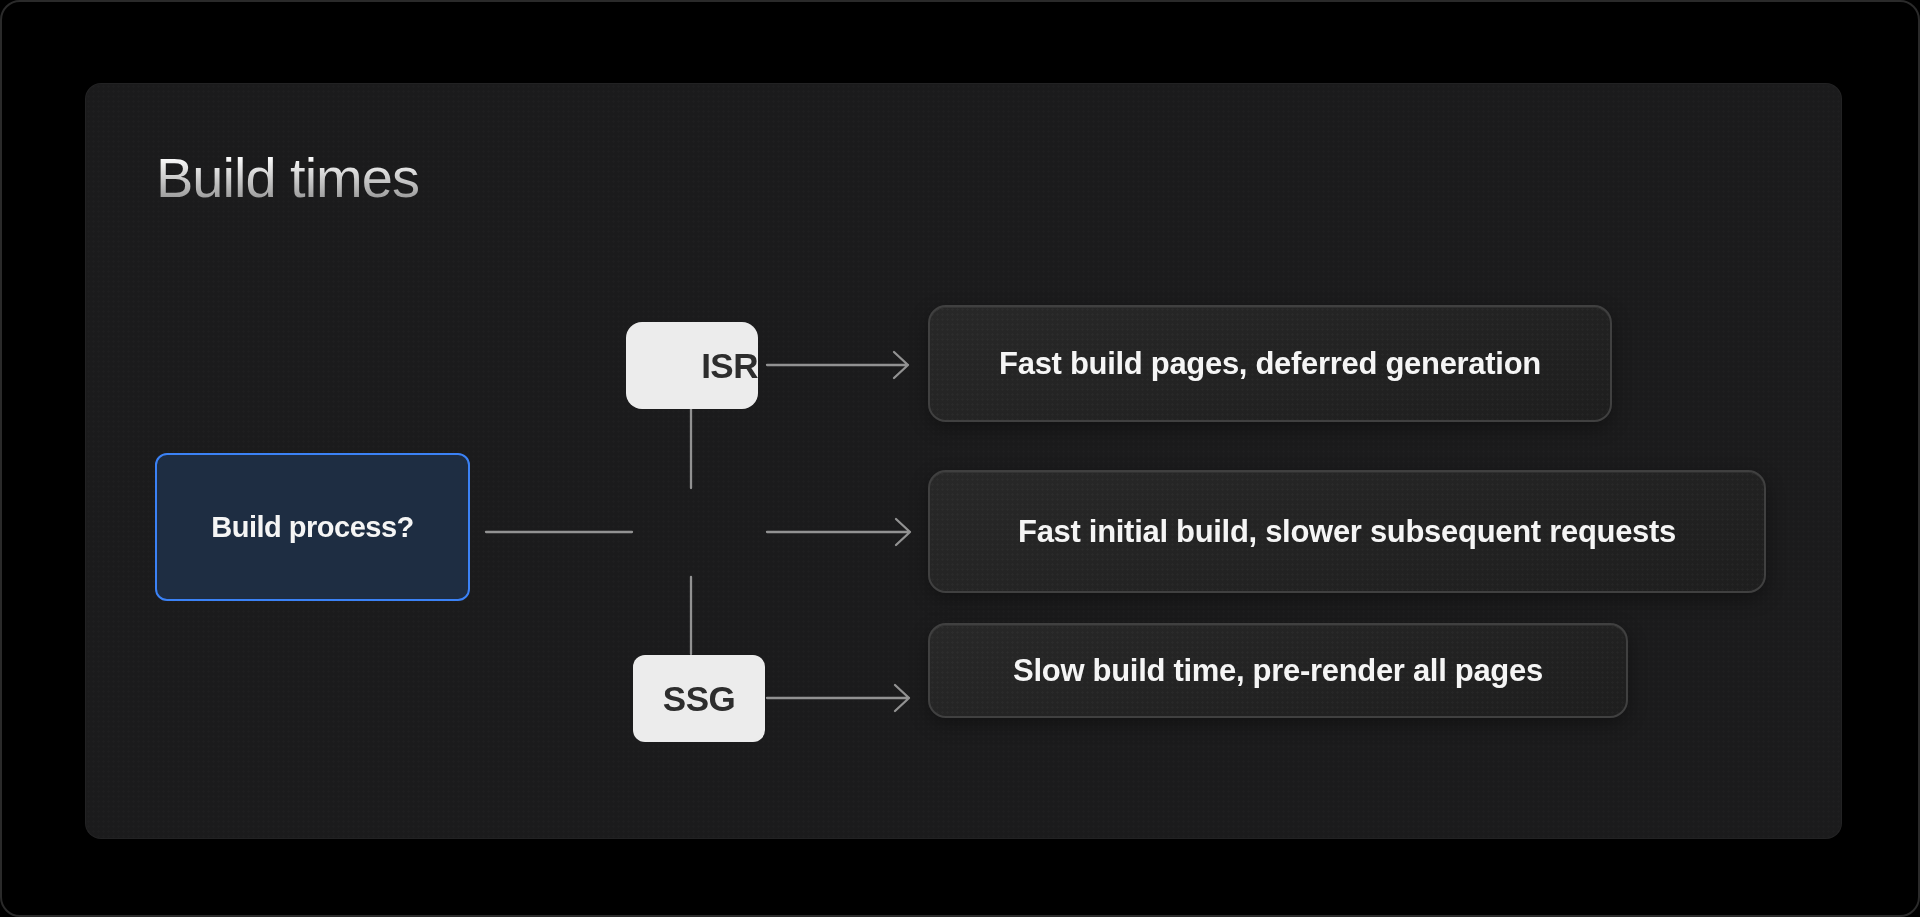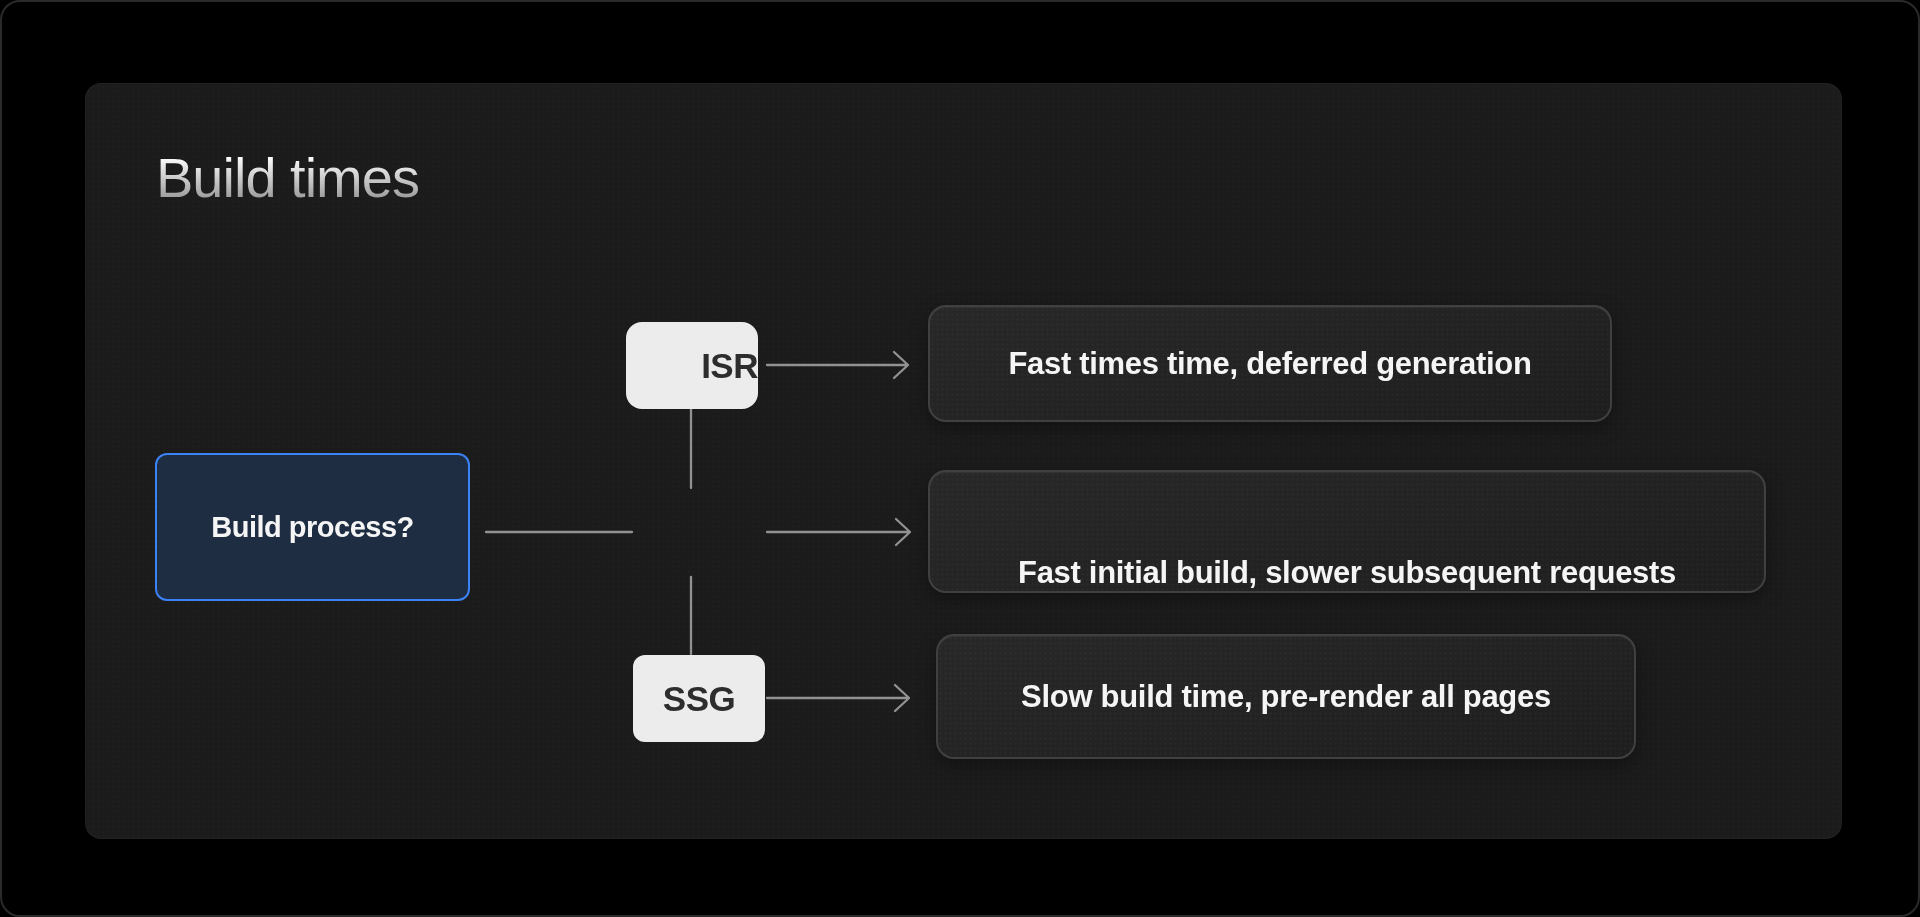--- a/index.html
+++ b/index.html
@@ -46,22 +46,22 @@
   .result-box{position:absolute;
     border:2px solid var(--result-border);border-radius:18px;
     background-image:radial-gradient(rgba(255,255,255,0.025) 1px,transparent 1.2px),
       linear-gradient(165deg,var(--result-fill-top),var(--result-fill-bottom));
     background-size:5px 5px,100% 100%;
     box-shadow:inset 0 1px 0 rgba(255,255,255,0.06),0 6px 18px rgba(0,0,0,0.35);
     display:flex;align-items:center;justify-content:center;padding:0 20px;}
   .result-box .label{font-size:31px;font-weight:700;color:var(--text);
     letter-spacing:-0.3px;white-space:nowrap;}
   .result-isr{left:842px;top:221px;width:684px;height:117px;}
-  .result-ssr{left:842px;top:386px;width:838px;height:123px;align-items:flex-end;}
-  .result-ssg{left:842px;top:550px;width:700px;height:125px;margin-left:8px;}
+  .result-ssr{left:842px;top:386px;width:838px;height:123px;}
+  .result-ssg{left:842px;top:539px;width:700px;height:95px;}
   svg.connectors{position:absolute;left:0;top:0;width:1757px;height:756px;pointer-events:none;}
   .connector{stroke:var(--arrow);stroke-width:2.3;fill:none;stroke-linecap:round;stroke-linejoin:round;}
 </style>
 </head>
 <body>
 
 <div class="frame">
   <div class="card">
 
     <h1 class="title">Build times</h1>
@@ -80,21 +80,21 @@
     </div>
 
     <div class="mode-node node-isr">
       <span class="label">ISR</span>
     </div>
     <div class="mode-node node-ssg">
       <span class="label">SSG</span>
     </div>
 
     <div class="result-box result-isr">
-      <span class="label">Fast times time, deferred generation</span>
+      <span class="label">Fast build pages, deferred generation</span>
     </div>
     <div class="result-box result-ssr">
       <span class="label">Fast initial build, slower subsequent requests</span>
     </div>
     <div class="result-box result-ssg">
       <span class="label">Slow build time, pre-render all pages</span>
     </div>
 
   </div>
 </div>

